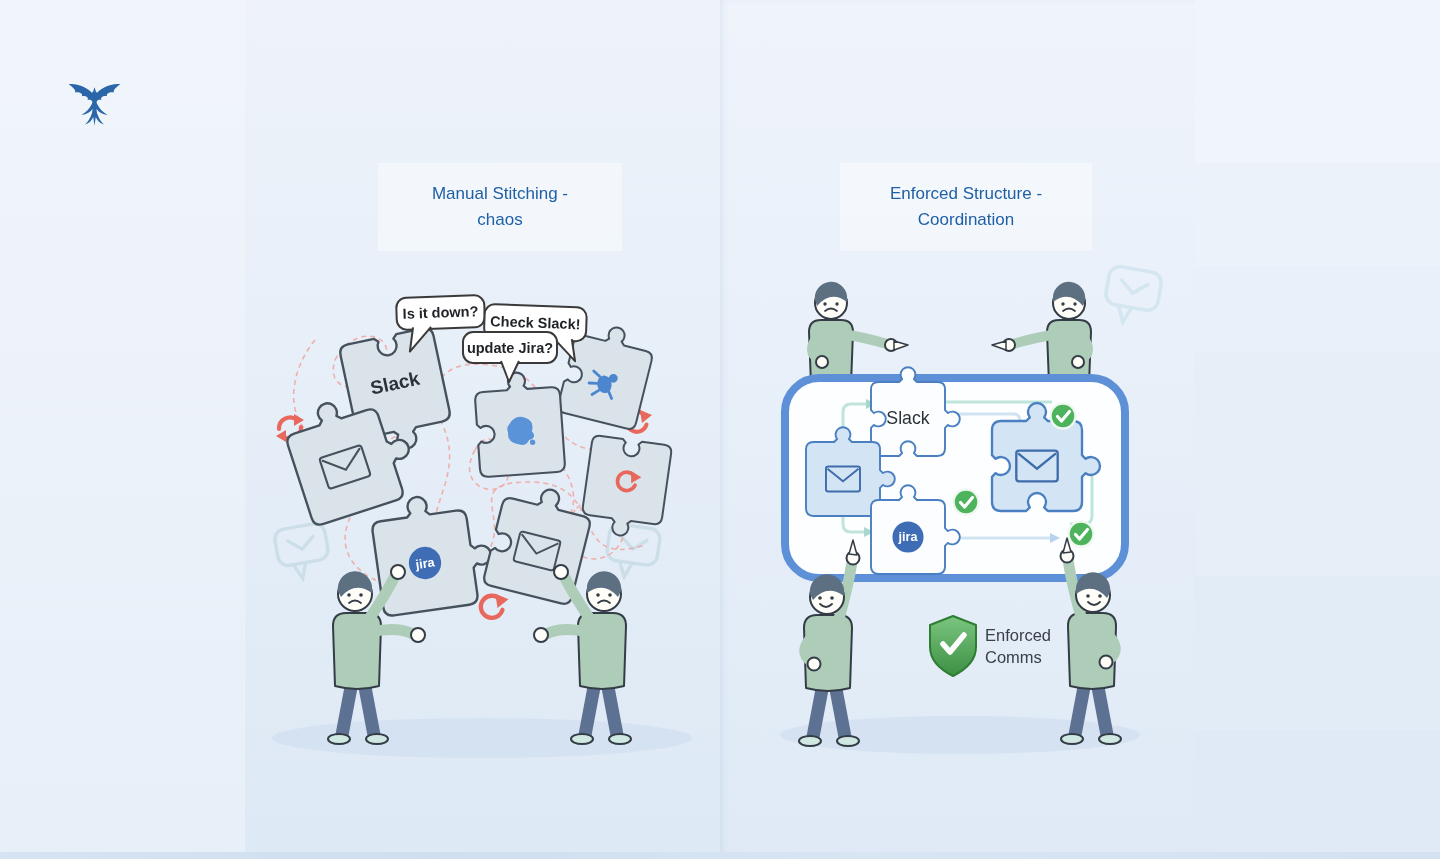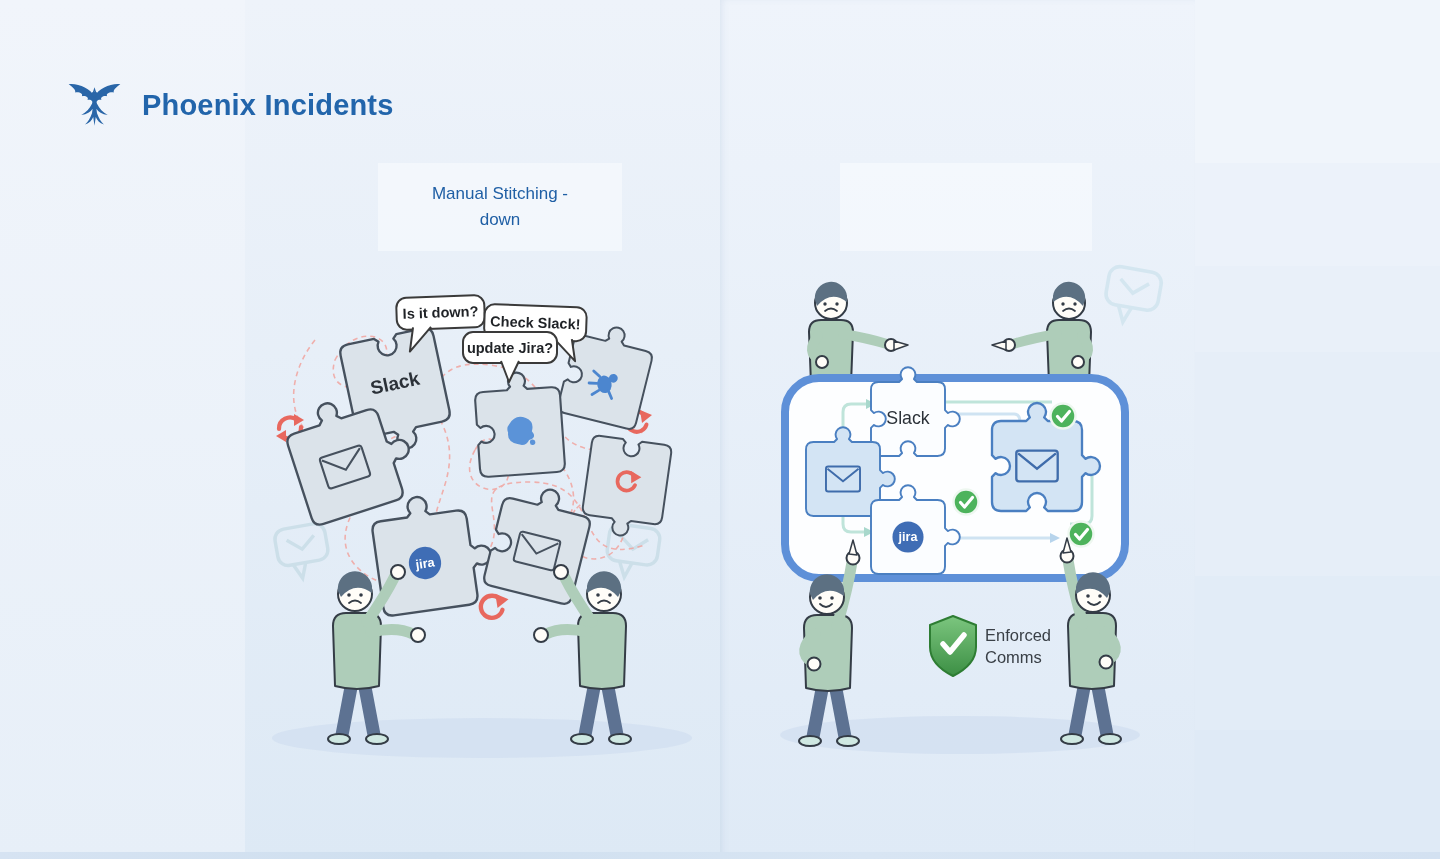--- a/index.html
+++ b/index.html
@@ -41,31 +41,32 @@
   <div class="col" id="panel-right-bg"></div>
   <div class="col" id="col-right"></div>
   <div id="bottom-strip"></div>
 
   <div class="header">
     <svg class="logo" viewBox="0 0 100 100">
       <path fill="#2a66a8" d="M50 36 C43 24 24 15 9 17 C17 23 21 27 19 30 C27 29 32 32 30 36 C37 35 41 38 39 42 C45 41 48 44 46 48 C42 56 37 61 29 66 C38 65 44 61 47 56 L46 63 C43 71 40 76 35 81 C42 79 46 74 48 69 L50 83 L52 69 C54 74 58 79 65 81 C60 76 57 71 54 63 L53 56 C56 61 62 65 71 66 C63 61 58 56 54 48 C52 44 55 41 61 42 C59 38 63 35 70 36 C68 32 73 29 81 30 C79 27 83 23 91 17 C76 15 57 24 50 36 Z"></path>
       <path fill="#2a66a8" d="M50 22 L53 31 L50 28.5 L47 31 Z"></path>
       <circle cx="50" cy="33" r="4.5" fill="#2a66a8"></circle>
     </svg>
-    <h1>Phoenix Incidents</h1>
   </div>
 
   <div class="title-card" id="title-card-left">
     <div class="panel-title">
       <div>Manual Stitching -</div>
-      <div>down</div>
+      <div>chaos</div>
     </div>
   </div>
   <div class="title-card" id="title-card-right">
     <div class="panel-title">
+      <div>Enforced Structure -</div>
+      <div>Coordination</div>
     </div>
   </div>
 
   <svg class="illus" id="illus-left" viewBox="0 0 475 650">
     <defs>
       <path id="pzTR" d="M10,0 H38 L42,-4 A10,10 0 1 1 58,-4 L62,0 H90 Q100,0 100,10 V38 L104,42 A10,10 0 1 1 104,58 L100,62 V90 Q100,100 90,100 H10 Q0,100 0,90 V10 Q0,0 10,0 Z"></path>
       <path id="pzSB" d="M10,0 H38 L42,4 A10,10 0 1 0 58,4 L62,0 H90 Q100,0 100,10 V90 Q100,100 90,100 H62 L58,104 A10,10 0 1 1 42,104 L38,100 H10 Q0,100 0,90 V10 Q0,0 10,0 Z"></path>
       <path id="pzTL" d="M10,0 H38 L42,-4 A10,10 0 1 1 58,-4 L62,0 H90 Q100,0 100,10 V90 Q100,100 90,100 H10 Q0,100 0,90 V62 L4,58 A10,10 0 1 0 4,42 L0,38 V10 Q0,0 10,0 Z"></path>
       <path id="pz4" d="M10,0 H38 L42,-4 A10,10 0 1 1 58,-4 L62,0 H90 Q100,0 100,10 V38 L104,42 A10,10 0 1 1 104,58 L100,62 V90 Q100,100 90,100 H62 L58,96 A10,10 0 1 0 42,96 L38,100 H10 Q0,100 0,90 V62 L4,58 A10,10 0 1 0 4,42 L0,38 V10 Q0,0 10,0 Z"></path>
       <g id="env">

